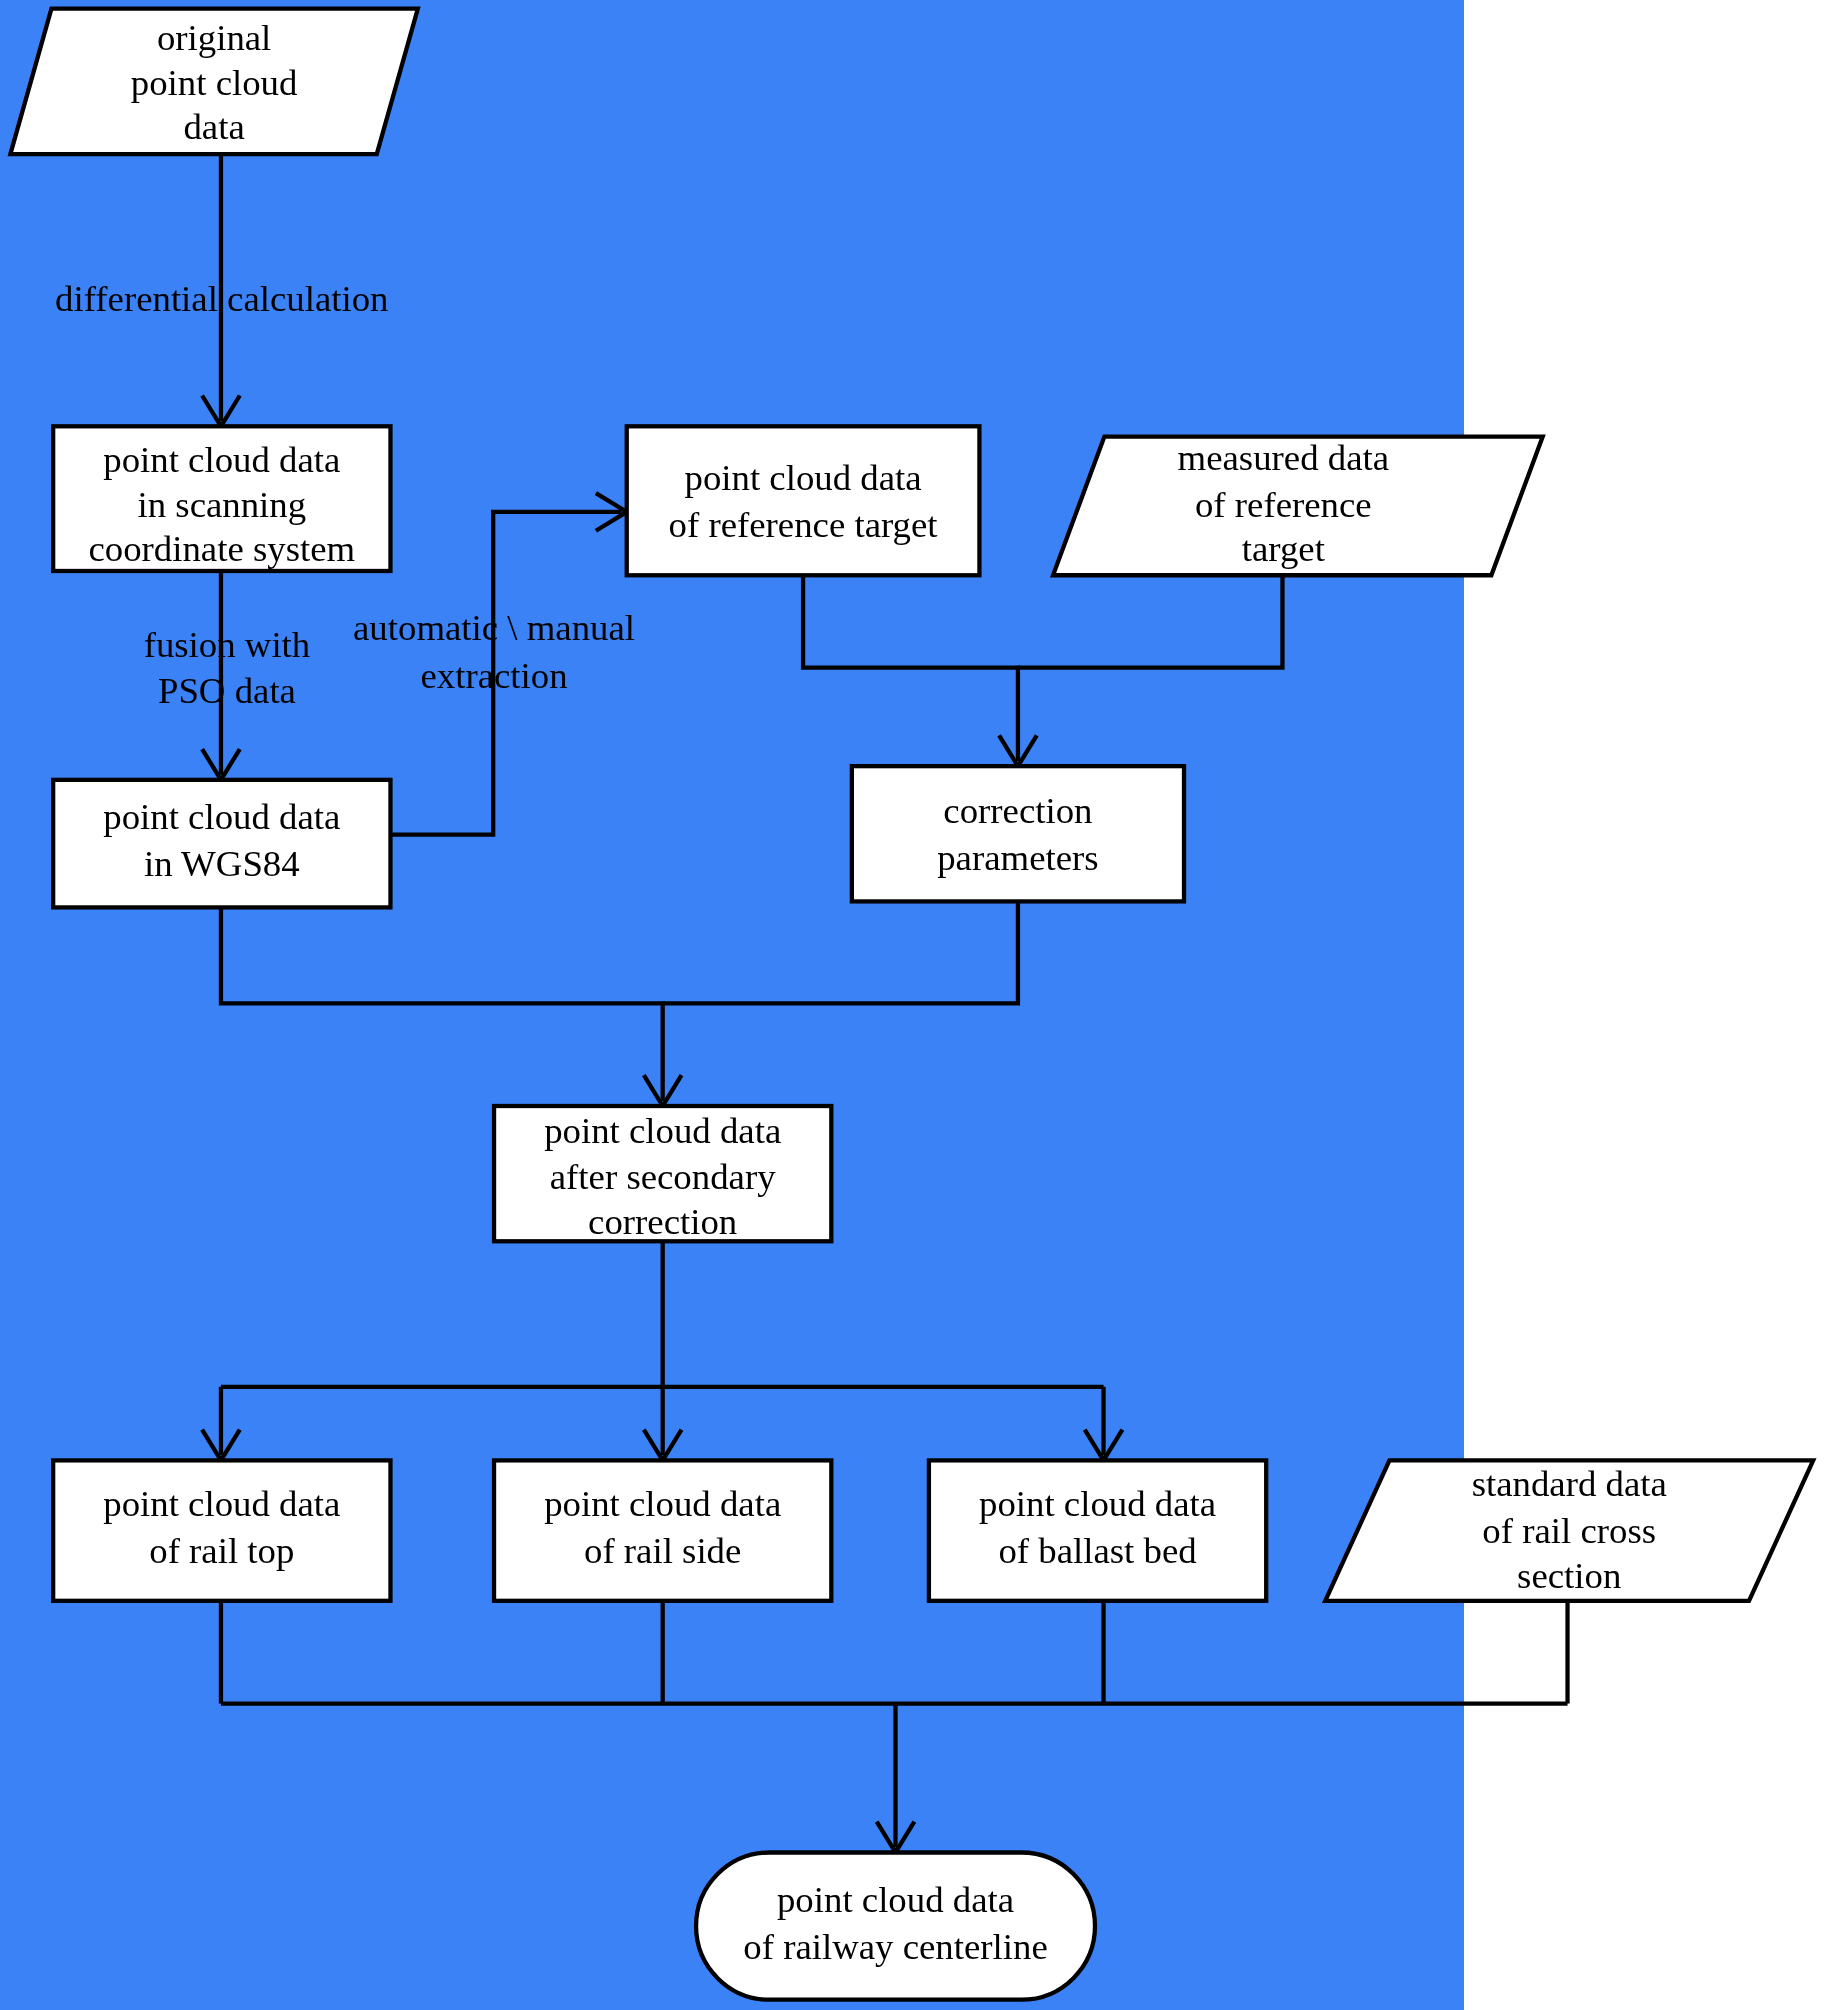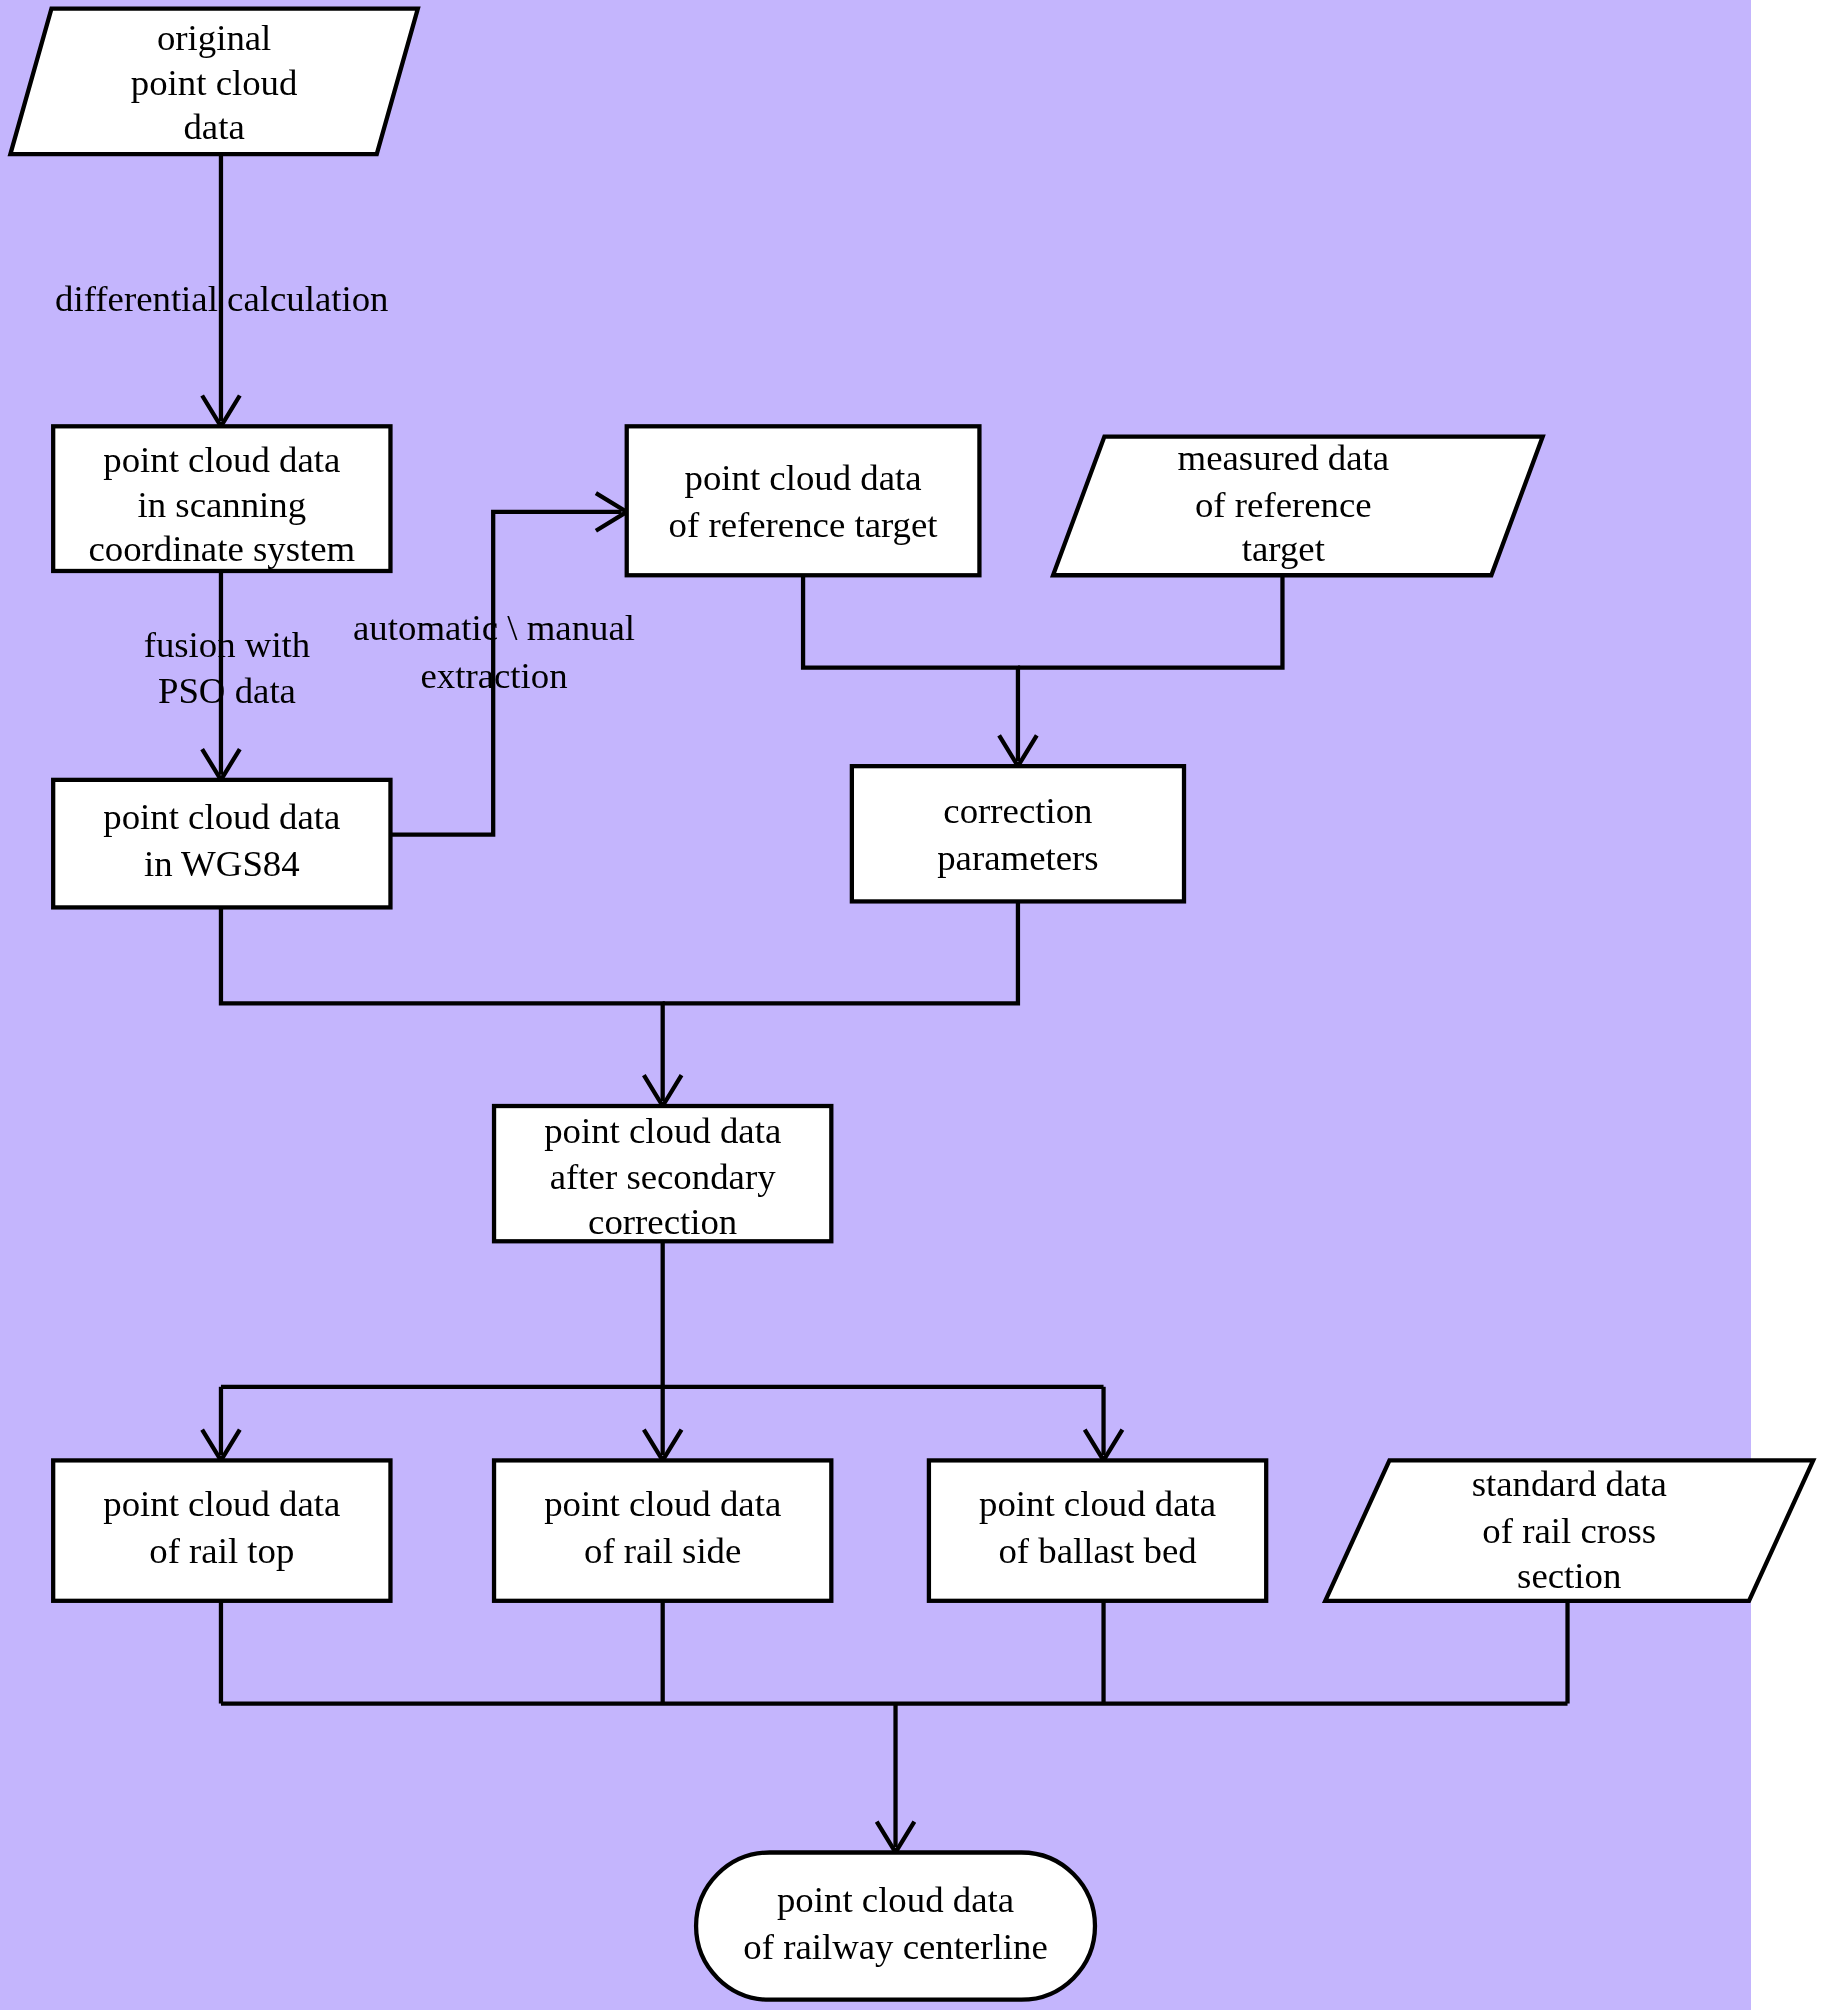--- a/index.html
+++ b/index.html
@@ -7,23 +7,23 @@
     padding: 0;
     background: #ffffff;
   }
   body {
     width: 1833px;
     height: 2010px;
     font-family: "Liberation Serif", "DejaVu Serif", serif;
   }
   #flow-root {
     position: relative;
-    width: 1751px;
+    width: 1464px;
     height: 2010px;
-    background: #c4b5fd;
+    background: #3b82f6;
   }
   svg#flow-svg {
     display: block;
     width: 1833px;
     height: 2010px;
   }
   .shape-outline {
     fill: #ffffff;
     stroke: #000000;
     stroke-width: 5;

